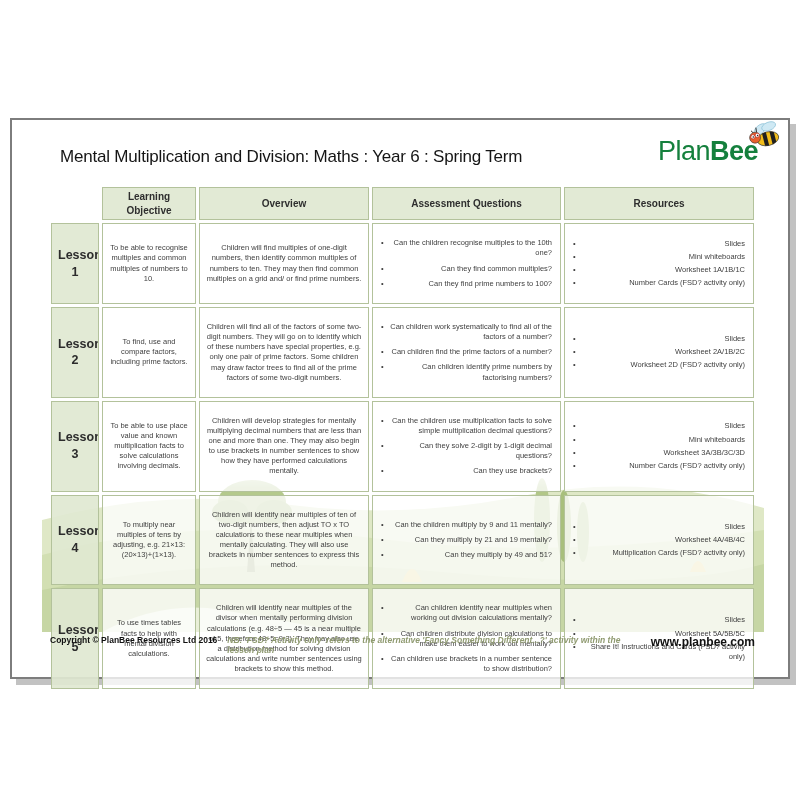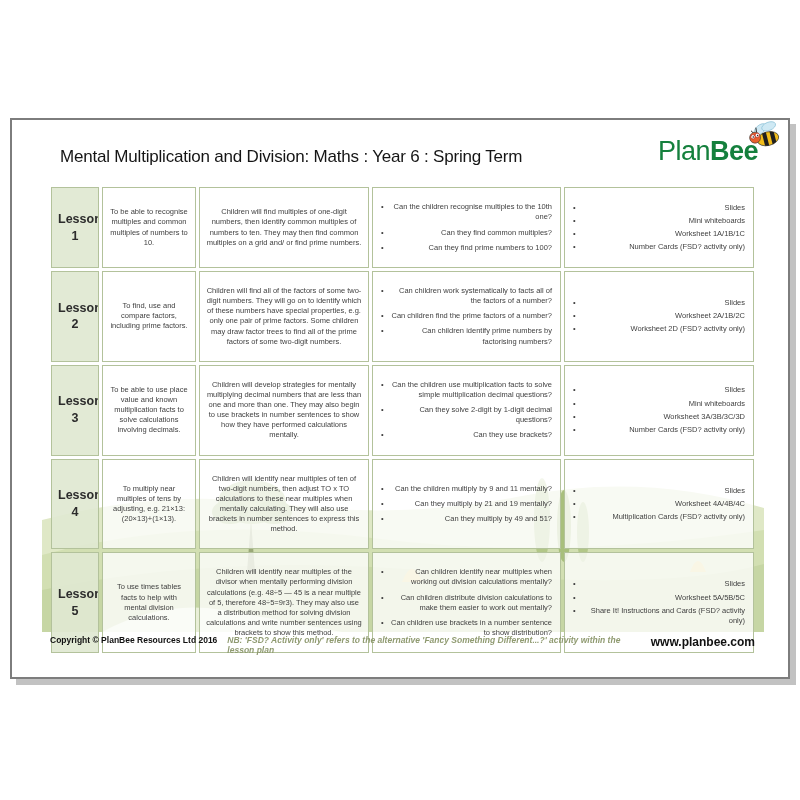--- a/index.html
+++ b/index.html
@@ -123,20 +123,27 @@
 
     <table class="lesson-table">
       <colgroup>
         <col style="width:48px">
           <col style="width:94px">
           <col style="width:170px">
           <col style="width:189px">
           <col style="width:190px">
       </colgroup>
       <tbody>
+          <tr>
+        <td class="ghost"></td>
+        <td class="hdr">Learning Objective</td>
+        <td class="hdr">Overview</td>
+        <td class="hdr">Assessment Questions</td>
+        <td class="hdr">Resources</td>
+      </tr>
 
       <tr class="data-row">
         <td class="lesson-label">Lesson 1</td>
         <td>To be able to recognise multiples and common multiples of numbers to 10.</td>
         <td>Children will find multiples of one-digit numbers, then identify common multiples of numbers to ten. They may then find common multiples on a grid and/ or find prime numbers.</td>
         <td class="list-cell assess">
           <div class="bullet">Can the children recognise multiples to the 10th one?</div>
           <div class="bullet">Can they find common multiples?</div>
           <div class="bullet">Can they find prime numbers to 100?</div>
         </td>
@@ -146,21 +153,21 @@
           <div class="bullet">Worksheet 1A/1B/1C</div>
           <div class="bullet">Number Cards (FSD? activity only)</div>
         </td>
       </tr>
 
       <tr class="data-row">
         <td class="lesson-label">Lesson 2</td>
         <td>To find, use and compare factors, including prime factors.</td>
         <td>Children will find all of the factors of some two-digit numbers. They will go on to identify which of these numbers have special properties, e.g. only one pair of prime factors. Some children may draw factor trees to find all of the prime factors of some two-digit numbers.</td>
         <td class="list-cell assess">
-          <div class="bullet">Can children work systematically to facts all of the factors of a number?</div>
+          <div class="bullet">Can children work systematically to find all of the factors of a number?</div>
           <div class="bullet">Can children find the prime factors of a number?</div>
           <div class="bullet">Can children identify prime numbers by factorising numbers?</div>
         </td>
         <td class="list-cell">
           <div class="bullet">Slides</div>
           <div class="bullet">Worksheet 2A/1B/2C</div>
           <div class="bullet">Worksheet 2D (FSD? activity only)</div>
         </td>
       </tr>
 

